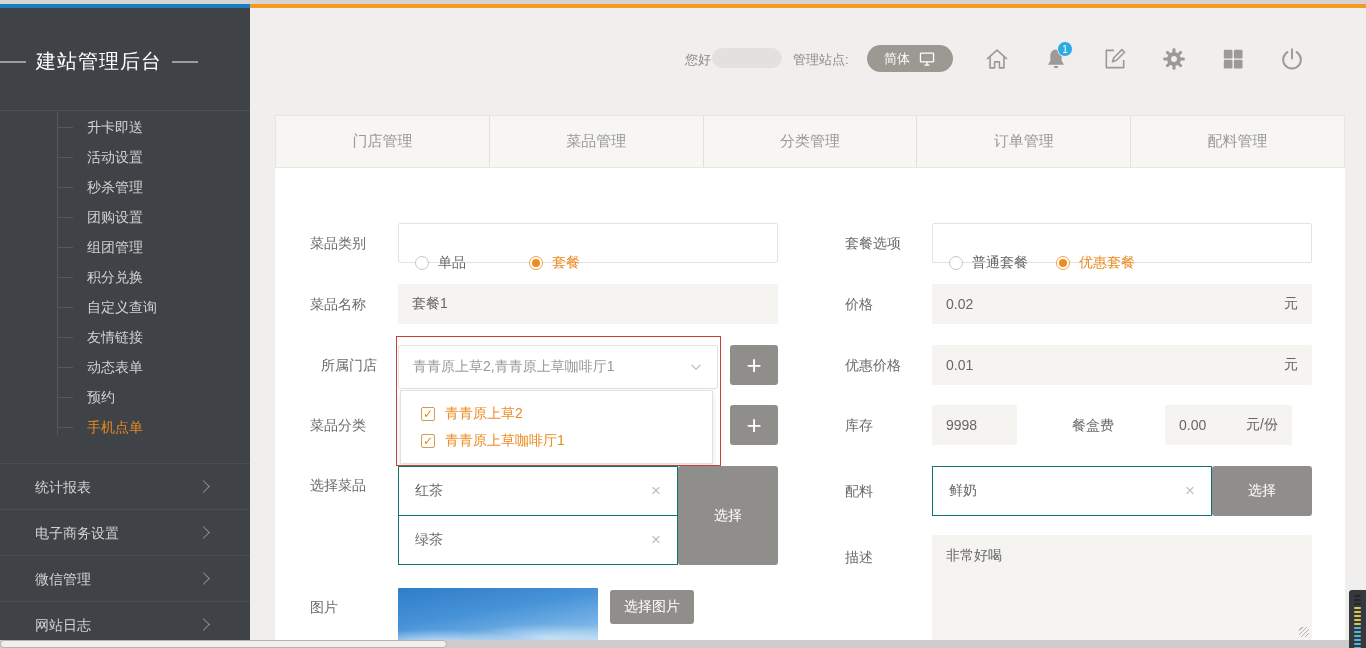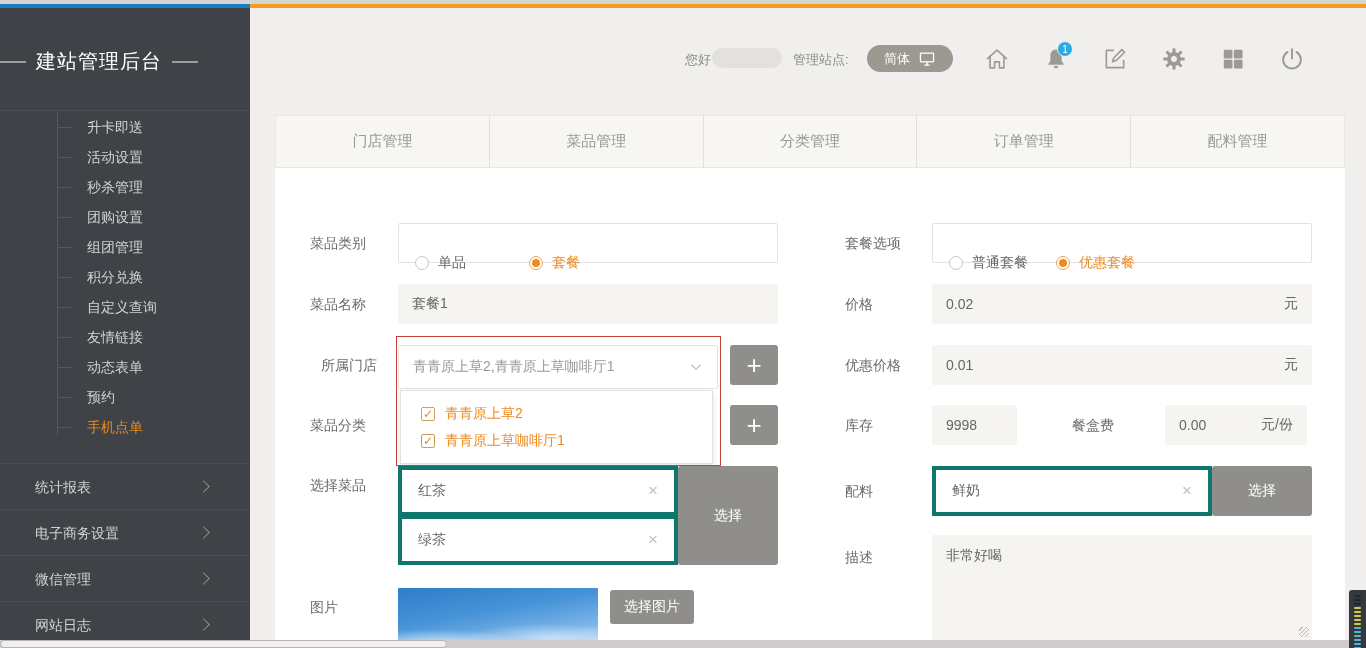--- a/index.html
+++ b/index.html
@@ -55,21 +55,21 @@
   .radio.sel .dot { border-color:#f0a04a; }
   .radio.sel .dot::after { content:""; position:absolute; left:2px; top:2px; width:8px; height:8px; border-radius:50%; background:#ee8a1e; }
   .select-box { position:absolute; background:#fff; border:1px solid #e4e2df; border-radius:2px; display:flex; align-items:center; font-size:14px; color:#999; padding:0 14px; cursor:pointer; }
   .select-box .chevd { margin-left:auto; width:14px; height:14px; }
   .alert-frame { position:absolute; border:1px solid #c64135; pointer-events:none; }
   .dropdown { position:absolute; background:#fff; border:1px solid #e3e1de; box-shadow:0 3px 6px rgba(0,0,0,0.10); padding:9px 0; }
   .dd-row { display:flex; align-items:center; gap:10px; height:27px; padding-left:20px; font-size:14px; color:#ec8a1f; cursor:pointer; }
   .checkbox { width:14px; height:14px; border:1px solid #cf9d55; border-radius:2px; background:#fff; color:#e8890c; font-size:12px; line-height:12px; text-align:center; }
   .btn-gray { position:absolute; background:#908e8a; color:#fff; font-size:14px; border:none; border-radius:3px; display:flex; align-items:center; justify-content:center; cursor:pointer; }
   .btn-plus { font-size:26px; font-weight:300; line-height:1; }
-  .item-input { position:absolute; background:#fff; border:4px solid #0f766e; display:flex; align-items:center; font-size:14px; color:#666; padding:0 16px; }
+  .item-input { position:absolute; background:#fff; border:1px solid #0f766e; display:flex; align-items:center; font-size:14px; color:#666; padding:0 16px; }
   .item-input .x { margin-left:auto; color:#c2c0bd; font-size:17px; cursor:pointer; }
   .sky { position:absolute; border-radius:1px; background:
       radial-gradient(140px 26px at 20% 96%, rgba(255,255,255,0.85), rgba(255,255,255,0) 70%),
       radial-gradient(120px 20px at 75% 80%, rgba(255,255,255,0.5), rgba(255,255,255,0) 70%),
       linear-gradient(170deg, #2f7dc9 0%, #4793d8 40%, #79b4e7 72%, #cfe4f5 100%); }
   .textarea { position:absolute; background:#f5f4f1; border-radius:2px; font-size:14px; color:#666; padding:12px 14px; }
   .resize-h { position:absolute; right:3px; bottom:3px; width:10px; height:10px; background:repeating-linear-gradient(135deg, transparent 0 2px, #b9b7b4 2px 3px); cursor:nwse-resize; }
 
   
   .hscroll { position:absolute; left:0; top:640px; width:1366px; height:8px; background:#cecccc; z-index:50; }
@@ -286,21 +286,21 @@
     <div class="input-gray" style="left:657px; top:177px; width:380px; height:40px;">
       <span>0.01</span>
       <span class="unit">元</span>
     </div>
 
     <span class="lbl" style="left:570px; top:247px;">库存</span>
     <div class="input-gray" style="left:657px; top:237px; width:85px; height:40px;">
       <span>9998</span>
     </div>
     <span class="lbl" style="left:797px; top:247px;">餐盒费</span>
-    <div class="input-gray" style="left:890px; top:237px; width:142px; height:40px;">
+    <div class="input-gray" style="left:890px; top:237px; width:127px; height:40px;">
       <span>0.00</span>
       <span class="unit">元/份</span>
     </div>
 
     <span class="lbl" style="left:570px; top:313px;">配料</span>
     <div class="item-input" style="left:657px; top:298px; width:280px; height:50px;">
       <span>鲜奶</span>
       <span class="x"><span>×</span></span>
     </div>
     <button class="btn-gray" style="left:937px; top:298px; width:100px; height:50px;">

